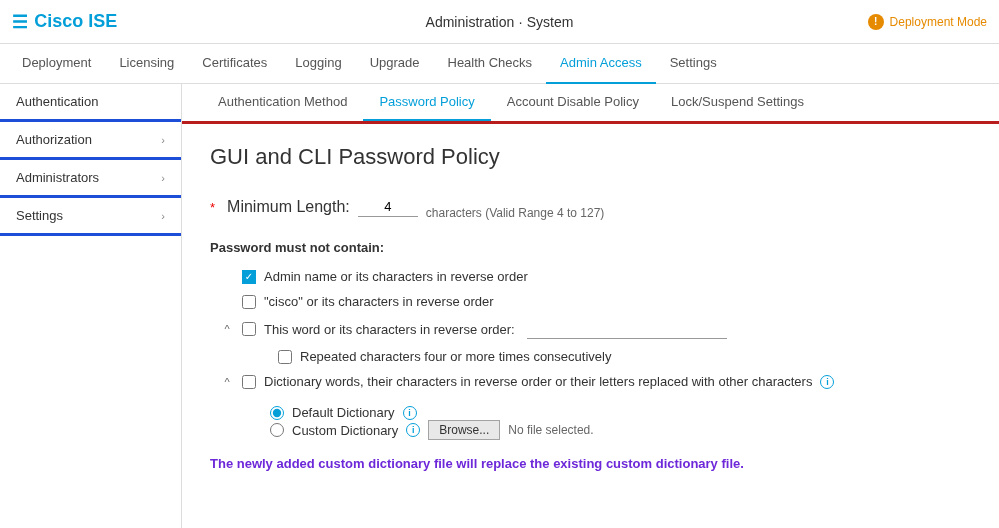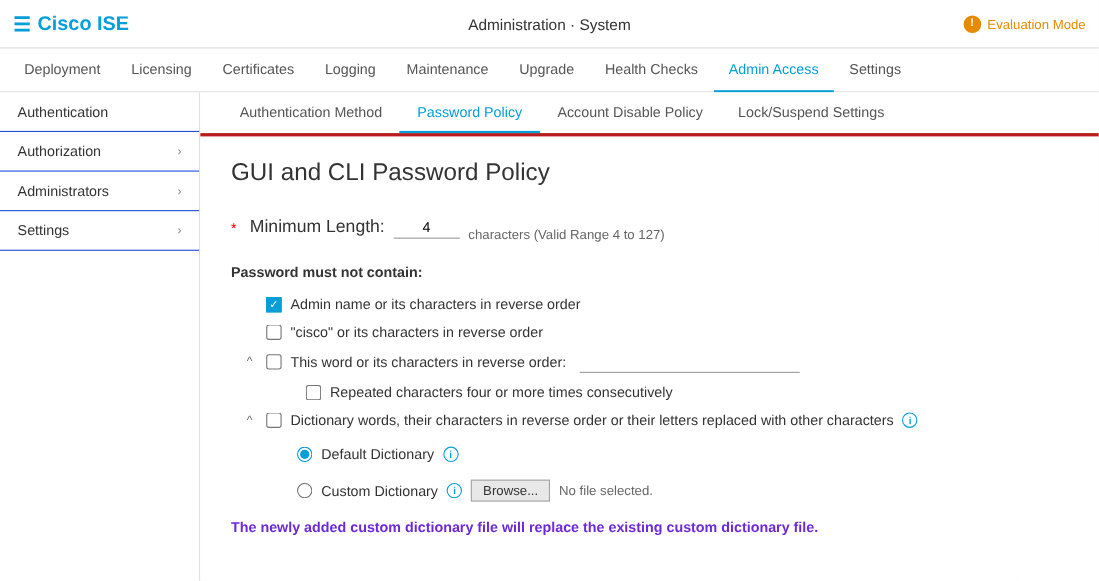--- a/index.html
+++ b/index.html
@@ -92,21 +92,21 @@
       width: 182px;
       background: #fff;
       border-right: 1px solid #ddd;
       flex-shrink: 0;
     }
     .sidebar-item {
       padding: 10px 16px;
       font-size: 13px;
       color: #333;
       cursor: pointer;
-      border-bottom: 1px solid #1d4ed8;
+      border-bottom: 3px solid #1d4ed8;
       display: flex;
       align-items: center;
       justify-content: space-between;
     }
     .chevron {
       color: #888;
       font-size: 11px;
     }
 
     
@@ -234,21 +234,21 @@
       padding: 2px 4px;
       outline: none;
       background: transparent;
       margin-left: 4px;
     }
 
     
     .radio-group {
       display: flex;
       flex-direction: column;
-      gap: 16px;
+      gap: 0;
       padding-left: 50px;
       margin-top: 6px;
     }
     .radio-row {
       display: flex;
       align-items: center;
       gap: 8px;
       font-size: 13px;
     }
     .radio-input {
@@ -305,30 +305,29 @@
 <body>
 
 <div class="topbar">
   <div class="topbar-logo">
     <span class="hamburger">☰</span>
     <span>Cisco ISE</span>
   </div>
   <div class="topbar-title">Administration · System</div>
   <div class="topbar-right">
     <span class="eval-icon">!</span>
-    <span>Evaluation Mode</span>
+    <span>Deployment Mode</span>
   </div>
 </div>
 
 <nav class="nav-tabs">
   <div class="nav-tab">Deployment</div>
   <div class="nav-tab">Licensing</div>
   <div class="nav-tab">Certificates</div>
   <div class="nav-tab">Logging</div>
-  <div class="nav-tab">Maintenance</div>
   <div class="nav-tab">Upgrade</div>
   <div class="nav-tab">Health Checks</div>
   <div class="nav-tab active">Admin Access</div>
   <div class="nav-tab">Settings</div>
 </nav>
 
 <div class="layout">
 
   <aside class="sidebar">
     <div class="sidebar-item">

